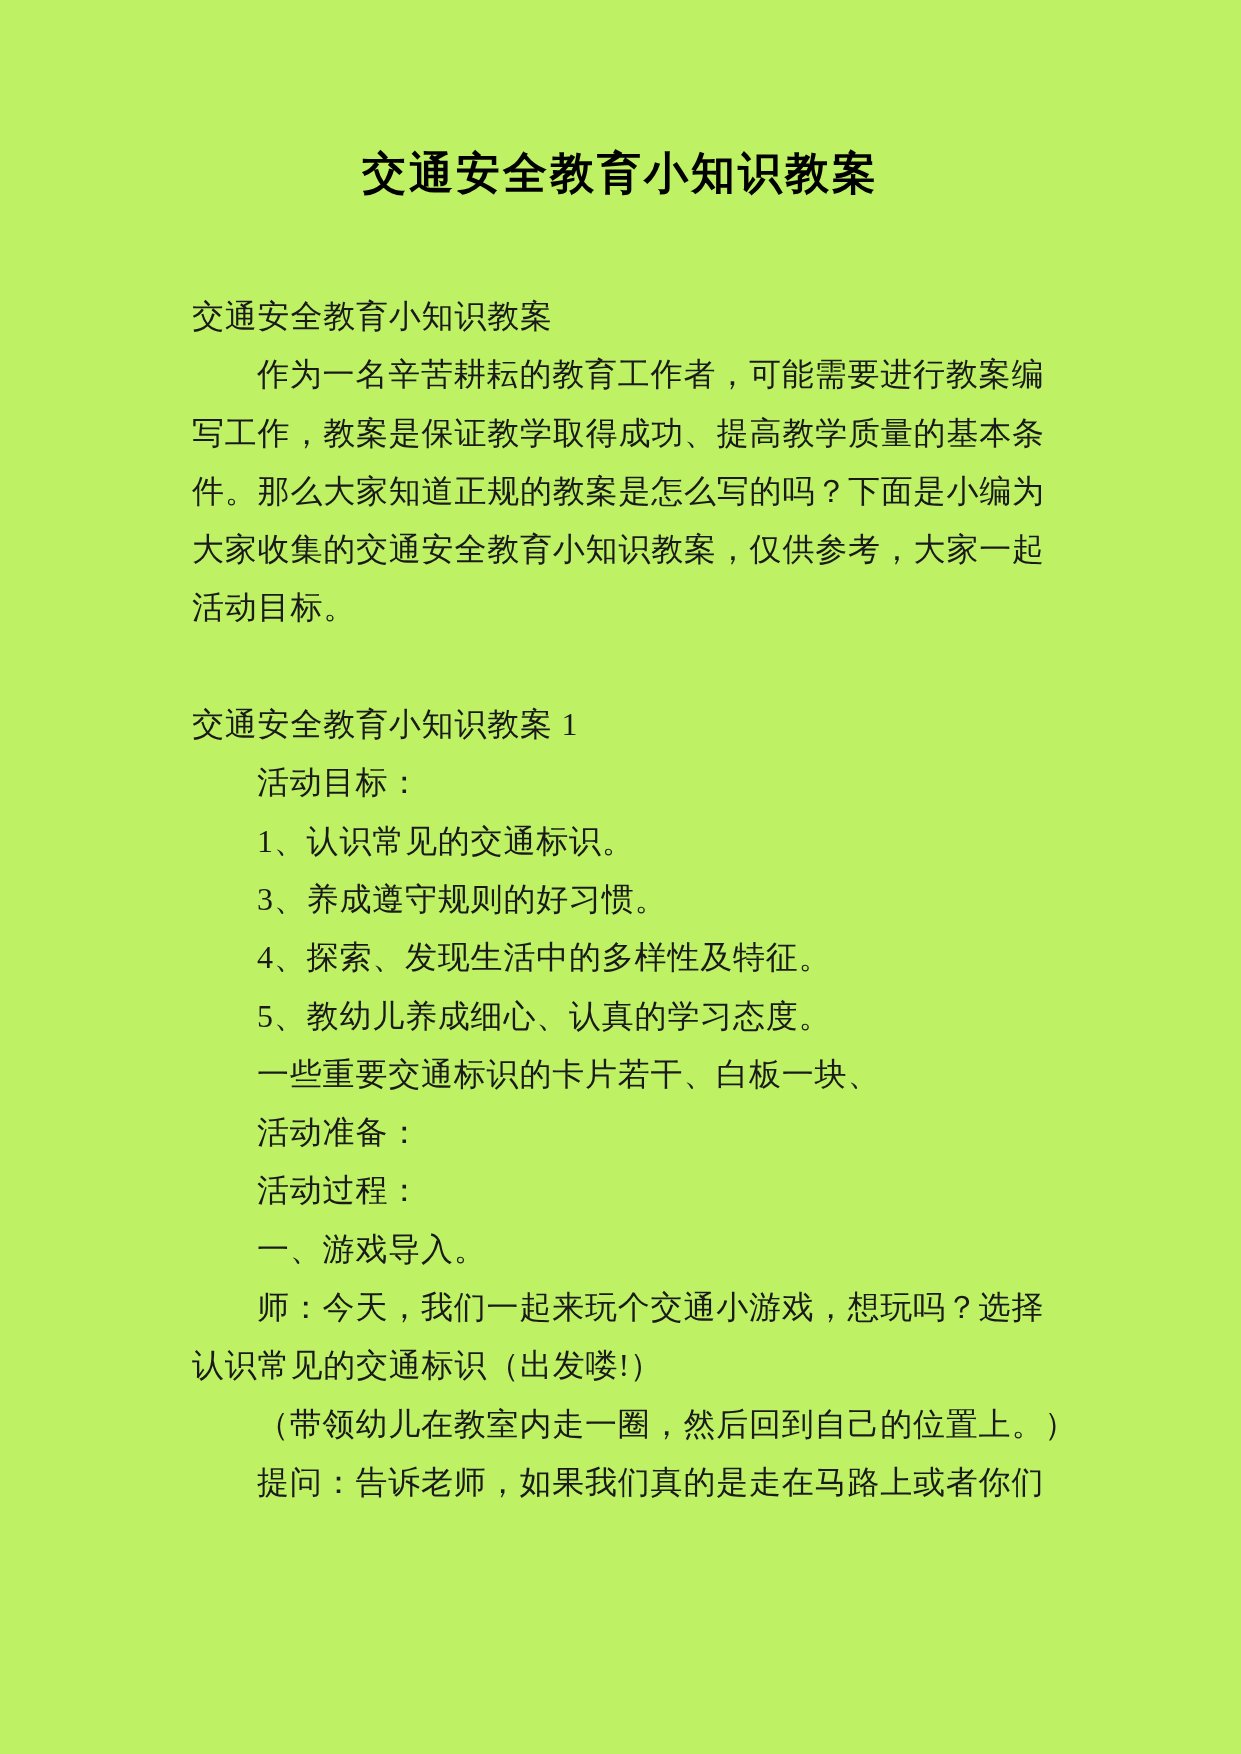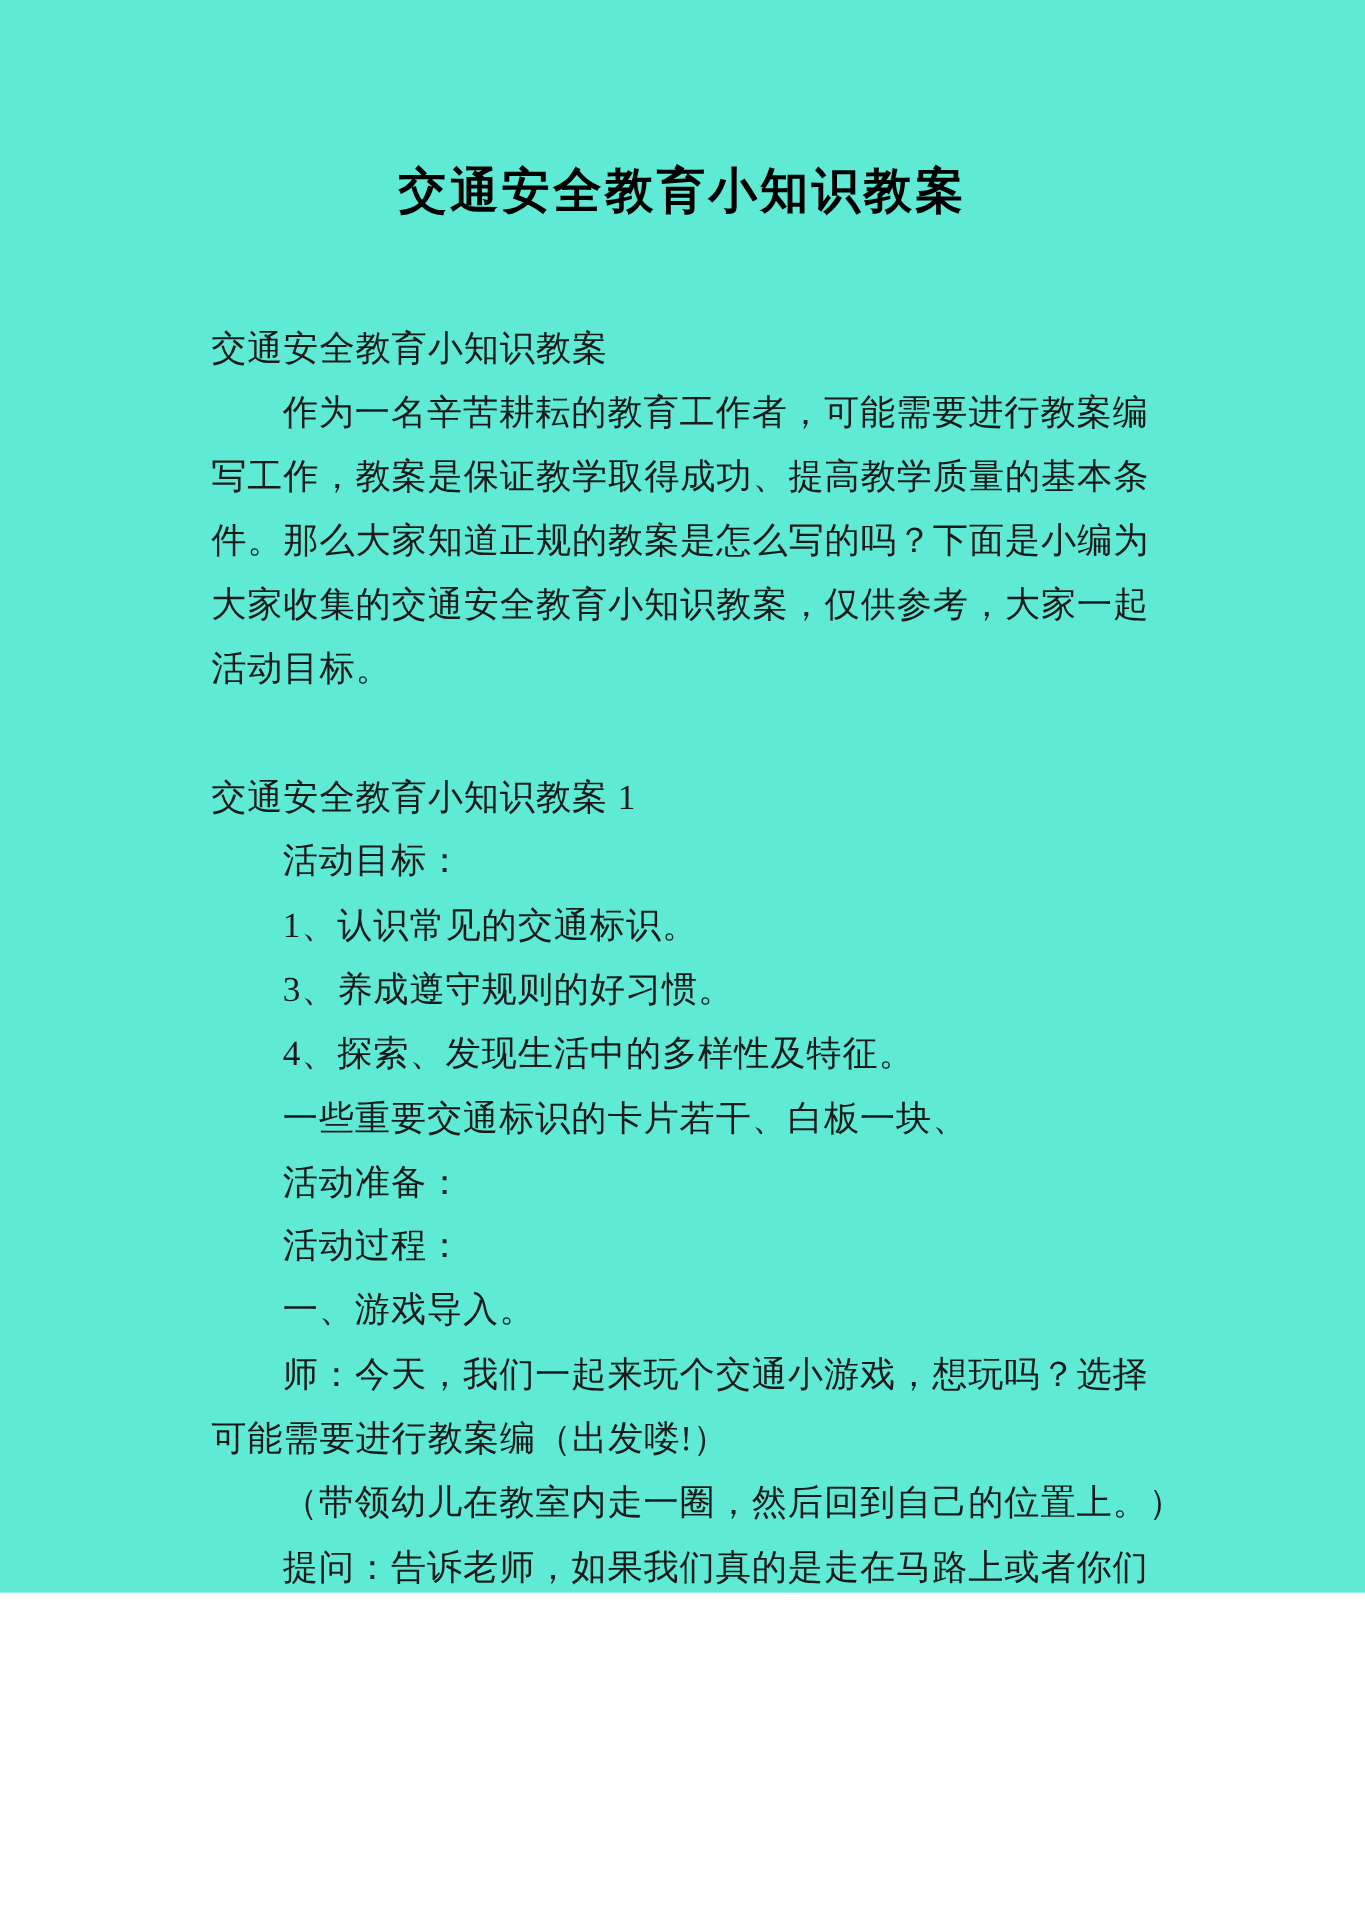--- a/index.html
+++ b/index.html
@@ -3,22 +3,22 @@
 <meta charset="utf-8">
 <style>
   html, body {
     margin: 0;
     padding: 0;
     background: #ffffff;
   }
   .page {
     position: relative;
     width: 1241px;
-    height: 1448px;
-    background: #5eead4;
+    height: 1754px;
+    background: #bef264;
     overflow: hidden;
     font-family: "Liberation Serif", serif;
   }
   .doc-title {
     position: absolute;
     top: 146px;
     left: 0;
     width: 100%;
     margin: 0;
     text-align: center;
@@ -63,22 +63,23 @@
       <div class="line">写工作，教案是保证教学取得成功、提高教学质量的基本条</div>
       <div class="line">件。那么大家知道正规的教案是怎么写的吗？下面是小编为</div>
       <div class="line">大家收集的交通安全教育小知识教案，仅供参考，大家一起</div>
       <div class="line">活动目标。</div>
       <div class="line blank"></div>
       <div class="line">交通安全教育小知识教案 1</div>
       <div class="line indent">活动目标：</div>
       <div class="line indent">1、认识常见的交通标识。</div>
       <div class="line indent">3、养成遵守规则的好习惯。</div>
       <div class="line indent">4、探索、发现生活中的多样性及特征。</div>
+      <div class="line indent">5、教幼儿养成细心、认真的学习态度。</div>
       <div class="line indent">一些重要交通标识的卡片若干、白板一块、</div>
       <div class="line indent">活动准备：</div>
       <div class="line indent">活动过程：</div>
       <div class="line indent">一、游戏导入。</div>
       <div class="line indent">师：今天，我们一起来玩个交通小游戏，想玩吗？选择</div>
-      <div class="line">可能需要进行教案编（出发喽!）</div>
+      <div class="line">认识常见的交通标识（出发喽!）</div>
       <div class="line indent">（带领幼儿在教室内走一圈，然后回到自己的位置上。）</div>
       <div class="line indent">提问：告诉老师，如果我们真的是走在马路上或者你们</div>
     </div>
 </div>
 
 </body></html>

